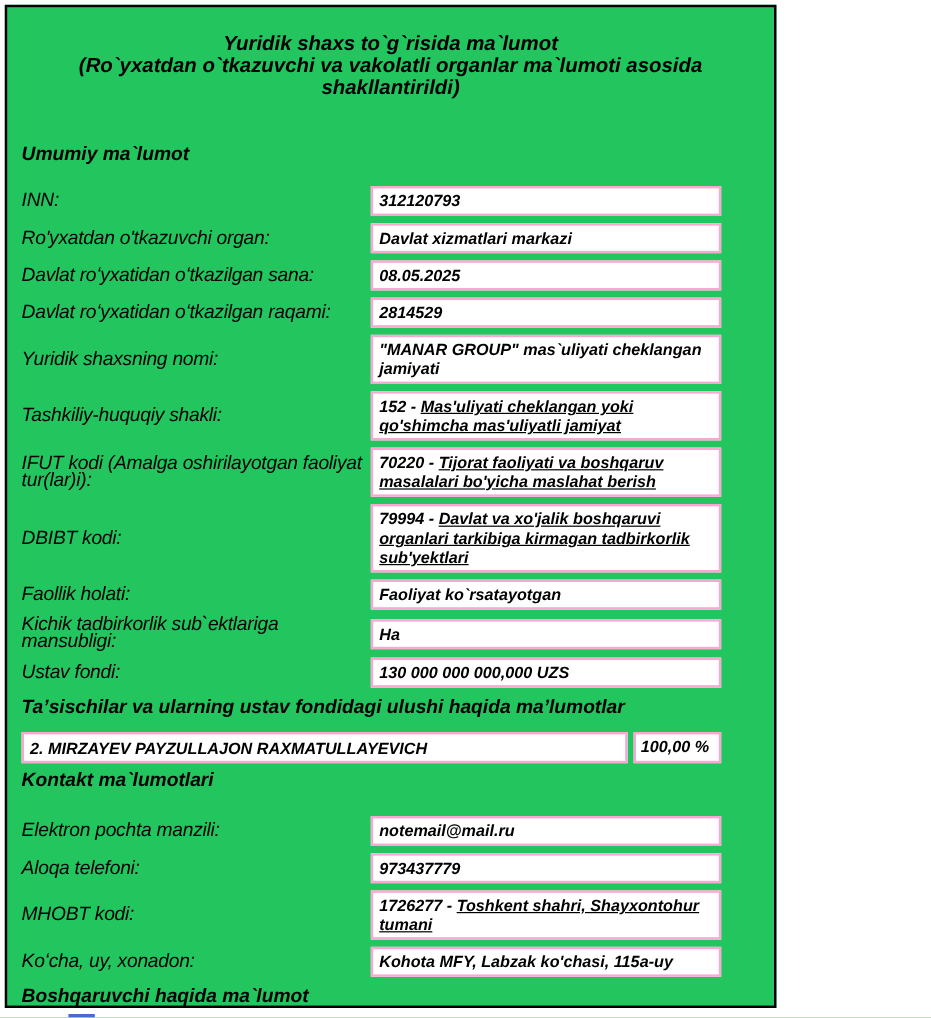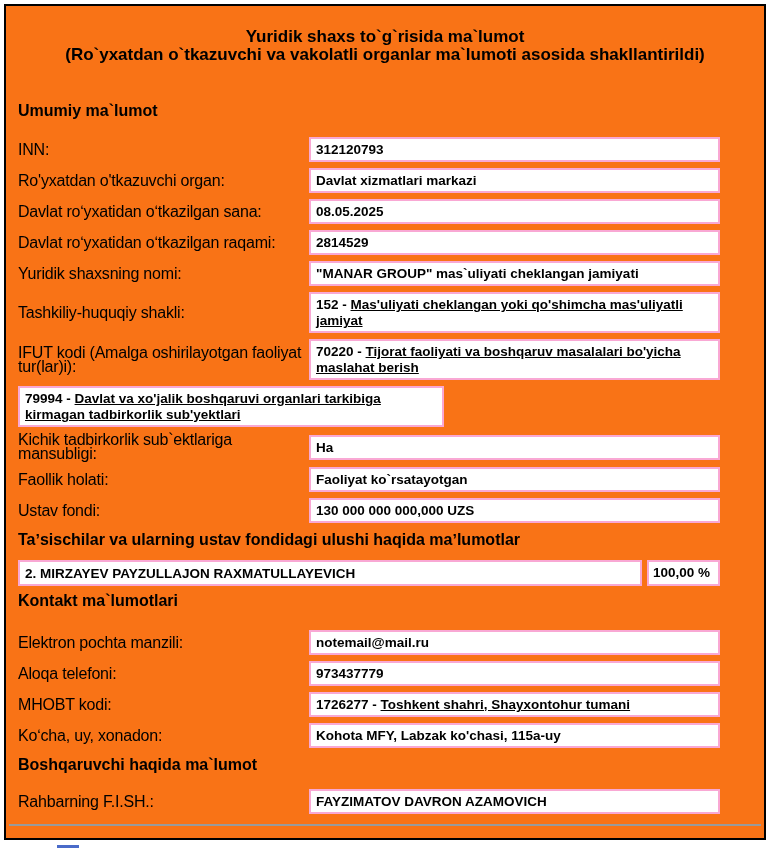--- a/index.html
+++ b/index.html
@@ -7,24 +7,25 @@
     width:776px;height:848px;
     background:#ffffff;
     font-family:"Liberation Sans", sans-serif;
     color:#000;
     position:relative;
     overflow:hidden;
   }
   .document{
     position:absolute;
     top:4px;left:4px;
-    width:762px;height:836px;
+    width:643px;height:836px;
     border:2px solid #000;
-    background:#f97316;
+    background:#22c55e;
     box-sizing:border-box;
+    font-style:italic;
   }
   .title{
     margin-top:22px;
     text-align:center;
     font-weight:bold;
     font-size:17px;
     line-height:18px;
   }
   .title .t2{max-width:704px;margin:0 auto;}
   .content{
@@ -145,31 +146,32 @@
       <div class="lbl">Tashkiliy-huquqiy shakli:</div>
       <div class="box"><span>152 - </span><span class="lnk">Mas'uliyati cheklangan yoki qo'shimcha mas'uliyatli jamiyat</span></div>
     </div>
 
     <div class="row">
       <div class="lbl">IFUT kodi (Amalga oshirilayotgan faoliyat tur(lar)i):</div>
       <div class="box"><span>70220 - </span><span class="lnk">Tijorat faoliyati va boshqaruv masalalari bo'yicha maslahat berish</span></div>
     </div>
 
     <div class="row">
+      <div class="lbl">DBIBT kodi:</div>
       <div class="box"><span>79994 - </span><span class="lnk">Davlat va xo'jalik boshqaruvi organlari tarkibiga kirmagan tadbirkorlik sub'yektlari</span></div>
+    </div>
+
+    <div class="row">
+      <div class="lbl">Faollik holati:</div>
+      <div class="box"><span>Faoliyat ko`rsatayotgan</span></div>
     </div>
 
     <div class="row">
       <div class="lbl">Kichik tadbirkorlik sub`ektlariga mansubligi:</div>
       <div class="box"><span>Ha</span></div>
-    </div>
-
-    <div class="row">
-      <div class="lbl">Faollik holati:</div>
-      <div class="box"><span>Faoliyat ko`rsatayotgan</span></div>
     </div>
 
     <div class="row">
       <div class="lbl">Ustav fondi:</div>
       <div class="box"><span>130 000 000 000,000 UZS</span></div>
     </div>
 
     <div class="sec-h h-founders">Taʼsischilar va ularning ustav fondidagi ulushi haqida maʼlumotlar</div>
 
     <div class="founder-row">

